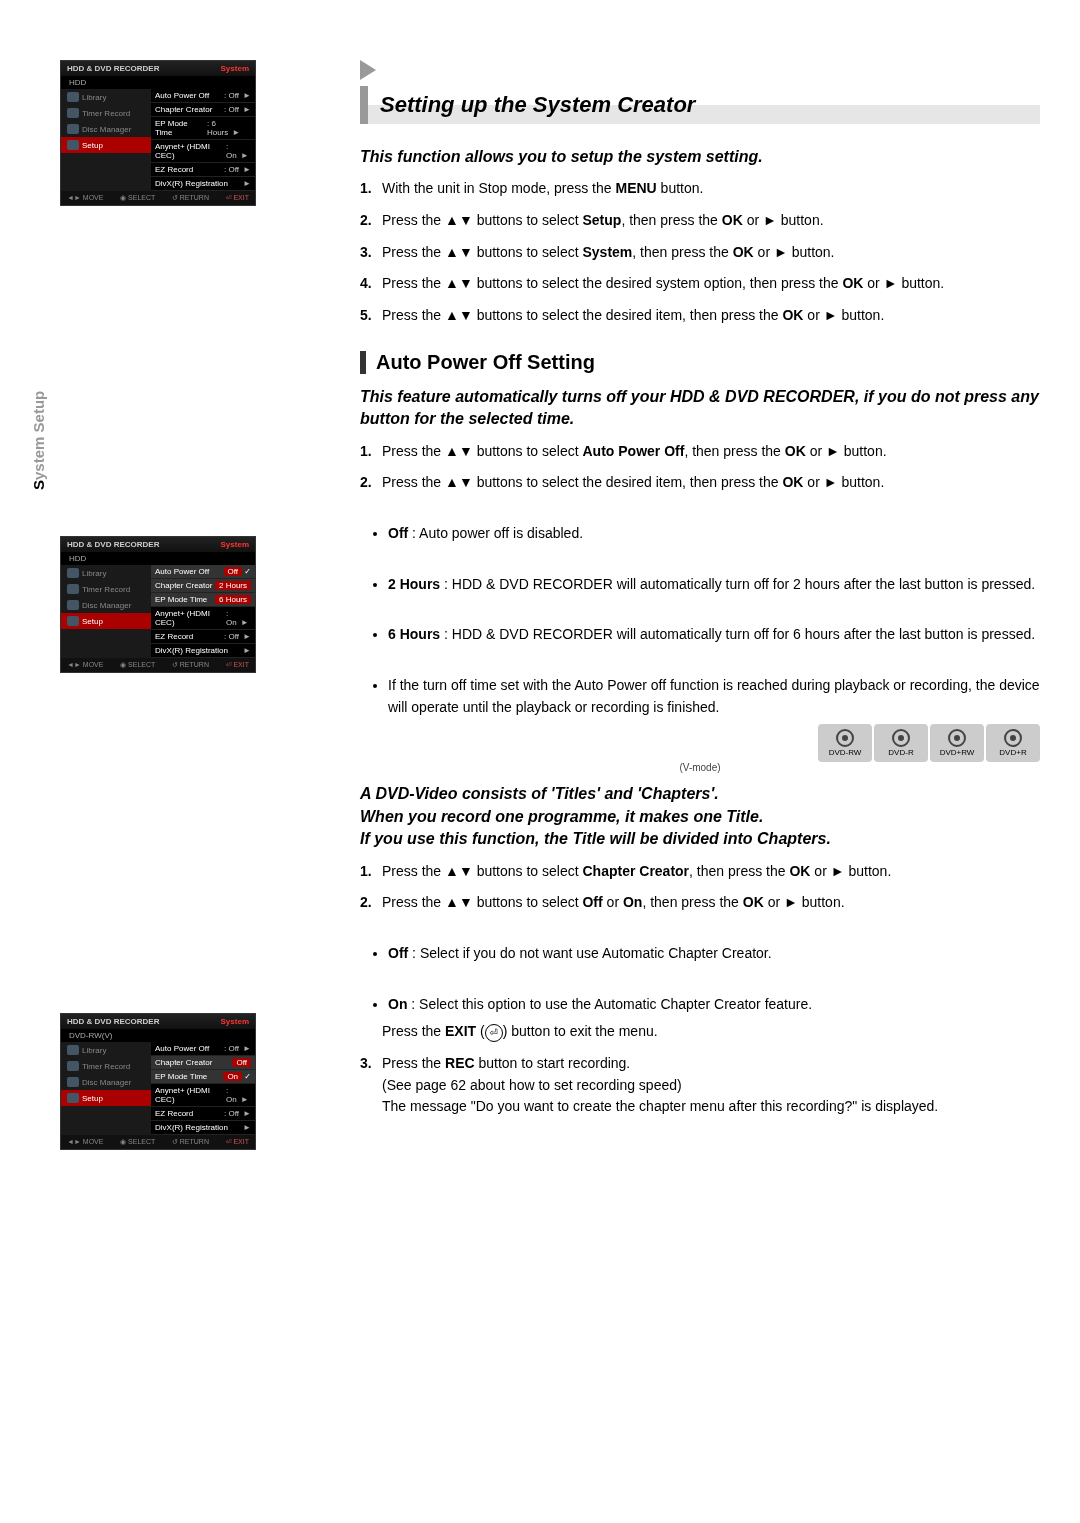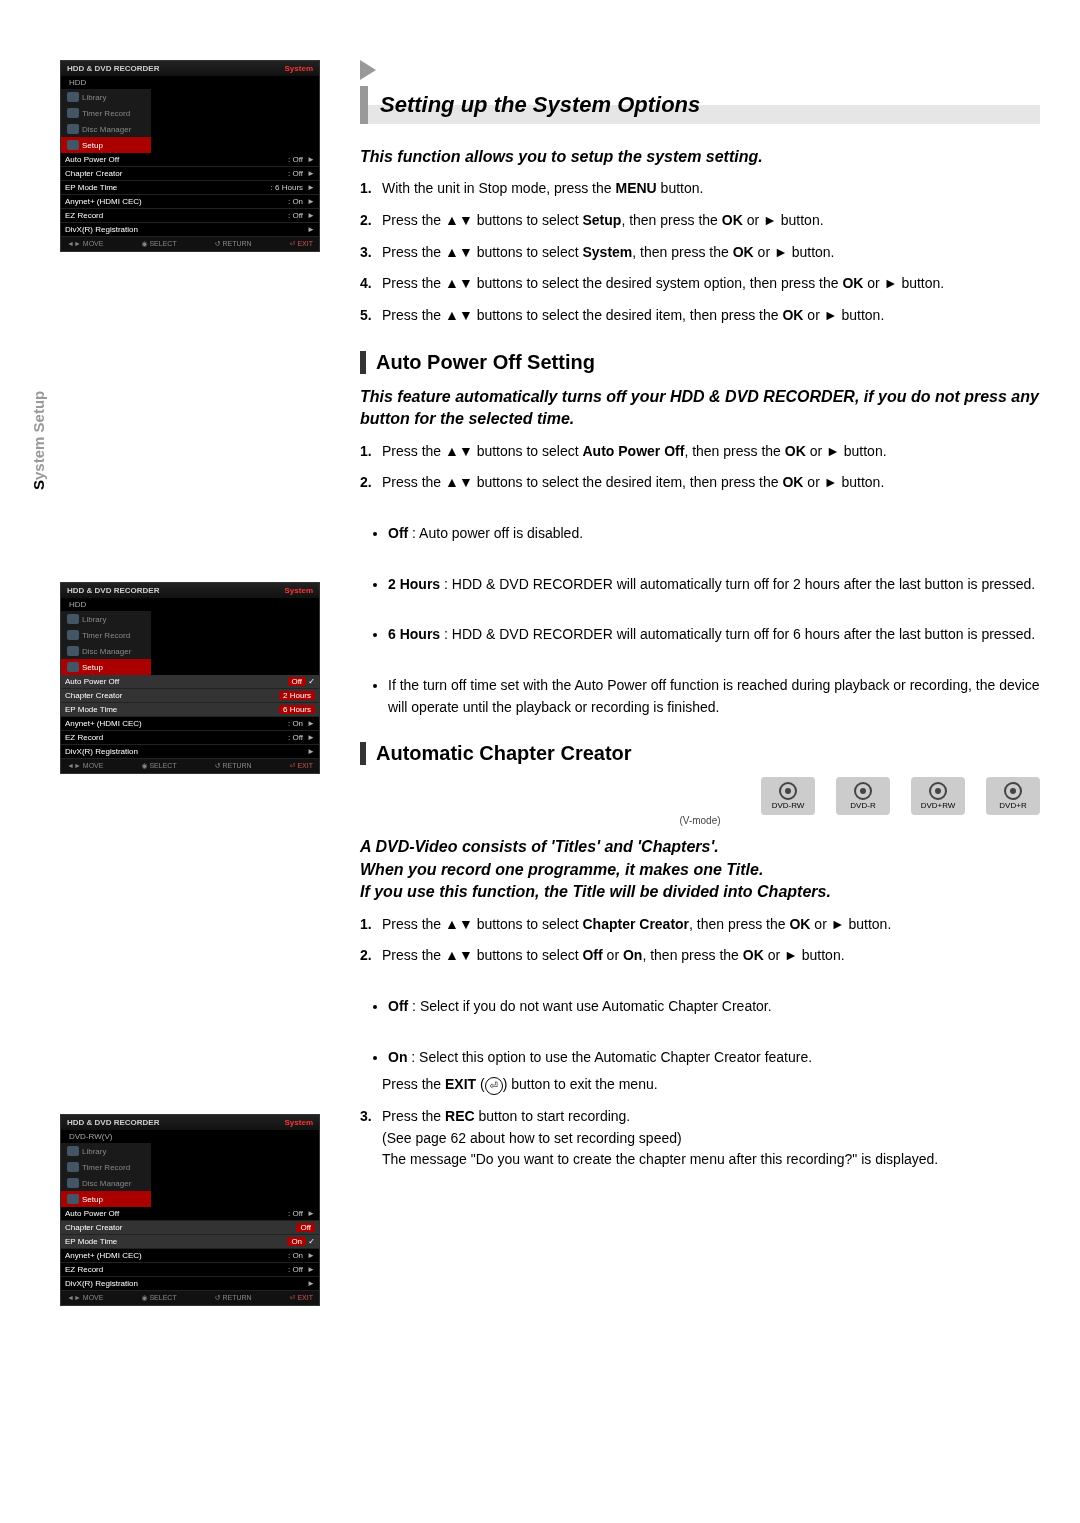--- a/index.html
+++ b/index.html
@@ -4,26 +4,26 @@
   <style>
     * { margin: 0; padding: 0; box-sizing: border-box; }
     body { font-family: Arial, Helvetica, sans-serif; width: 1080px; background: #fff; color: #000; padding: 60px 40px 40px 60px; }
     .page { display: flex; gap: 20px; }
     .left-col { width: 280px; flex-shrink: 0; }
     .right-col { flex: 1; }
     .side-label { position: absolute; left: 30px; top: 490px; transform: rotate(-90deg); transform-origin: left top; font-weight: bold; font-size: 15px; color: #999; }
     .side-label .first { color: #000; }
 
     
-    .osd { background: #000; color: #fff; font-size: 8px; border: 1px solid #333; margin-bottom: 20px; width: 260px; }
+    .osd { background: #000; color: #fff; font-size: 8px; border: 1px solid #333; margin-bottom: 20px; width: 196px; }
     .osd-header { display: flex; justify-content: space-between; padding: 3px 6px; background: linear-gradient(#222,#111); }
     .osd-header .title { font-weight: bold; color: #ccc; }
     .osd-header .sys { color: #f33; font-weight: bold; }
     .osd-sub { padding: 2px 8px; color: #aaa; }
-    .osd-body { display: flex; flex-direction: column; }
+    .osd-body { display: flex; }
     .osd-nav { width: 90px; background: #1a1a1a; }
     .osd-nav div { padding: 3px 6px; color: #888; display: flex; align-items: center; gap: 3px; }
     .osd-nav div.sel { background: #a00; color: #fff; }
     .osd-nav .ic { width: 12px; height: 10px; background: #456; display: inline-block; border-radius: 2px;}
     .osd-list { flex: 1; }
     .osd-row { display: flex; justify-content: space-between; padding: 2px 4px; border-bottom: 1px solid #222; }
     .osd-row .val { color: #ccc; text-align: center; }
     .osd-row .arr { color: #aaa; margin-left: 4px; }
     .osd-row.hl .val-box { background: #a00; padding: 0 4px; border-radius: 2px; }
     .osd-row.hl { background: #333; }
@@ -35,21 +35,21 @@
     h2.section-h { font-size: 20px; font-weight: bold; border-left: 6px solid #333; padding-left: 10px; margin: 24px 0 12px; }
     .intro { font-style: italic; font-weight: bold; font-size: 16px; margin: 10px 0 10px 0; line-height: 1.4; }
     ol.steps { list-style: none; margin: 8px 0 8px 0; }
     ol.steps li { font-size: 14px; line-height: 1.55; margin-bottom: 10px; padding-left: 22px; position: relative; }
     ol.steps li .num { position: absolute; left: 0; font-weight: bold; }
     ul.bullets { list-style: disc; margin: 4px 0 4px 28px; }
     ul.bullets li { font-size: 14px; line-height: 1.55; margin-bottom: 6px; margin-top: 29px; }
     .arrow-group { display: flex; align-items: center; gap: 4px; margin-bottom: 6px; }
     .big-arrow { width: 0; height: 0; border-top: 10px solid transparent; border-bottom: 10px solid transparent; border-left: 16px solid #999; margin-right: 4px; }
 
-    .disc-badges { float: right; display: flex; gap: 21px; margin-left: 10px; }
+    .disc-badges { float: right; display: flex; gap: 2px; margin-left: 10px; }
     .disc { width: 54px; height: 38px; background: #ccc; border-radius: 4px; text-align: center; padding: 2px 0; font-size: 8px; line-height: 1.1; display: flex; flex-direction: column; align-items: center; justify-content: center; }
     .disc .circ { width: 18px; height: 18px; border: 2px solid #444; border-radius: 50%; margin-bottom: 2px; position: relative; }
     .disc .circ::after { content: ""; width: 6px; height: 6px; background: #444; border-radius: 50%; position: absolute; top: 4px; left: 4px; }
     .vmode { text-align: center; font-size: 10px; color: #444; clear: both; margin: 2px 0 8px; }
     .exit-circle { display: inline-block; width: 18px; height: 18px; border: 1px solid #000; border-radius: 50%; text-align: center; font-size: 10px; line-height: 16px; vertical-align: middle; }
     .page-foot { text-align: center; font-size: 13px; margin-top: 30px; }
     .bold { font-weight: bold; }
 
     .osd-spacer1 { height: 310px; }
     .osd-spacer2 { height: 320px; }
@@ -244,21 +244,21 @@
           <span>↺ RETURN</span>
           <span class="exit">⏎ EXIT</span>
         </div>
     </div>
   </div>
 
   <div class="right-col">
     <div class="arrow-group">
         <span class="big-arrow"></span>
       </div>
-    <h2 class="section-title">Setting up the System Options</h2>
+    <h2 class="section-title">Setting up the System Creator</h2>
     <p class="intro">This function allows you to setup the system setting.</p>
     <ol class="steps" id="steps1">
         <li><span class="num">1.</span>With the unit in Stop mode, press the <b>MENU</b> button.</li>
         <li><span class="num">2.</span>Press the ▲▼ buttons to select <b>Setup</b>, then press the <b>OK</b> or ► button.</li>
         <li><span class="num">3.</span>Press the ▲▼ buttons to select <b>System</b>, then press the <b>OK</b> or ► button.</li>
         <li><span class="num">4.</span>Press the ▲▼ buttons to select the desired  system option, then press the <b>OK</b> or ► button.</li>
         <li><span class="num">5.</span>Press the ▲▼ buttons to select the desired item, then press the <b>OK</b> or ► button.</li>
       </ol>
 
     <h2 class="section-h">Auto Power Off Setting</h2>
@@ -267,21 +267,20 @@
         <li><span class="num">1.</span>Press the ▲▼ buttons to select <b>Auto Power Off</b>, then press the <b>OK</b> or ► button.</li>
         <li><span class="num">2.</span>Press the ▲▼ buttons to select the desired item, then press the <b>OK</b> or ► button.</li>
       </ol>
     <ul class="bullets" id="bullets2">
         <li><b>Off</b> : Auto power off is disabled.</li>
         <li><b>2 Hours</b> : HDD &amp; DVD RECORDER will automatically turn off for 2 hours after the last button is pressed.</li>
         <li><b>6 Hours</b> : HDD &amp; DVD RECORDER will automatically turn off for 6 hours after the last button is pressed.</li>
         <li>If the turn off time set with the Auto Power off function is reached during playback or recording, the device will operate until the playback or recording is finished.</li>
       </ul>
 
-    <h2 class="section-h">Automatic Chapter Creator</h2>
     <div class="disc-badges" id="discs">
         <div class="disc">
           <div class="circ"></div>
           <div>DVD-RW</div>
         </div>
         <div class="disc">
           <div class="circ"></div>
           <div>DVD-R</div>
         </div>
         <div class="disc">

